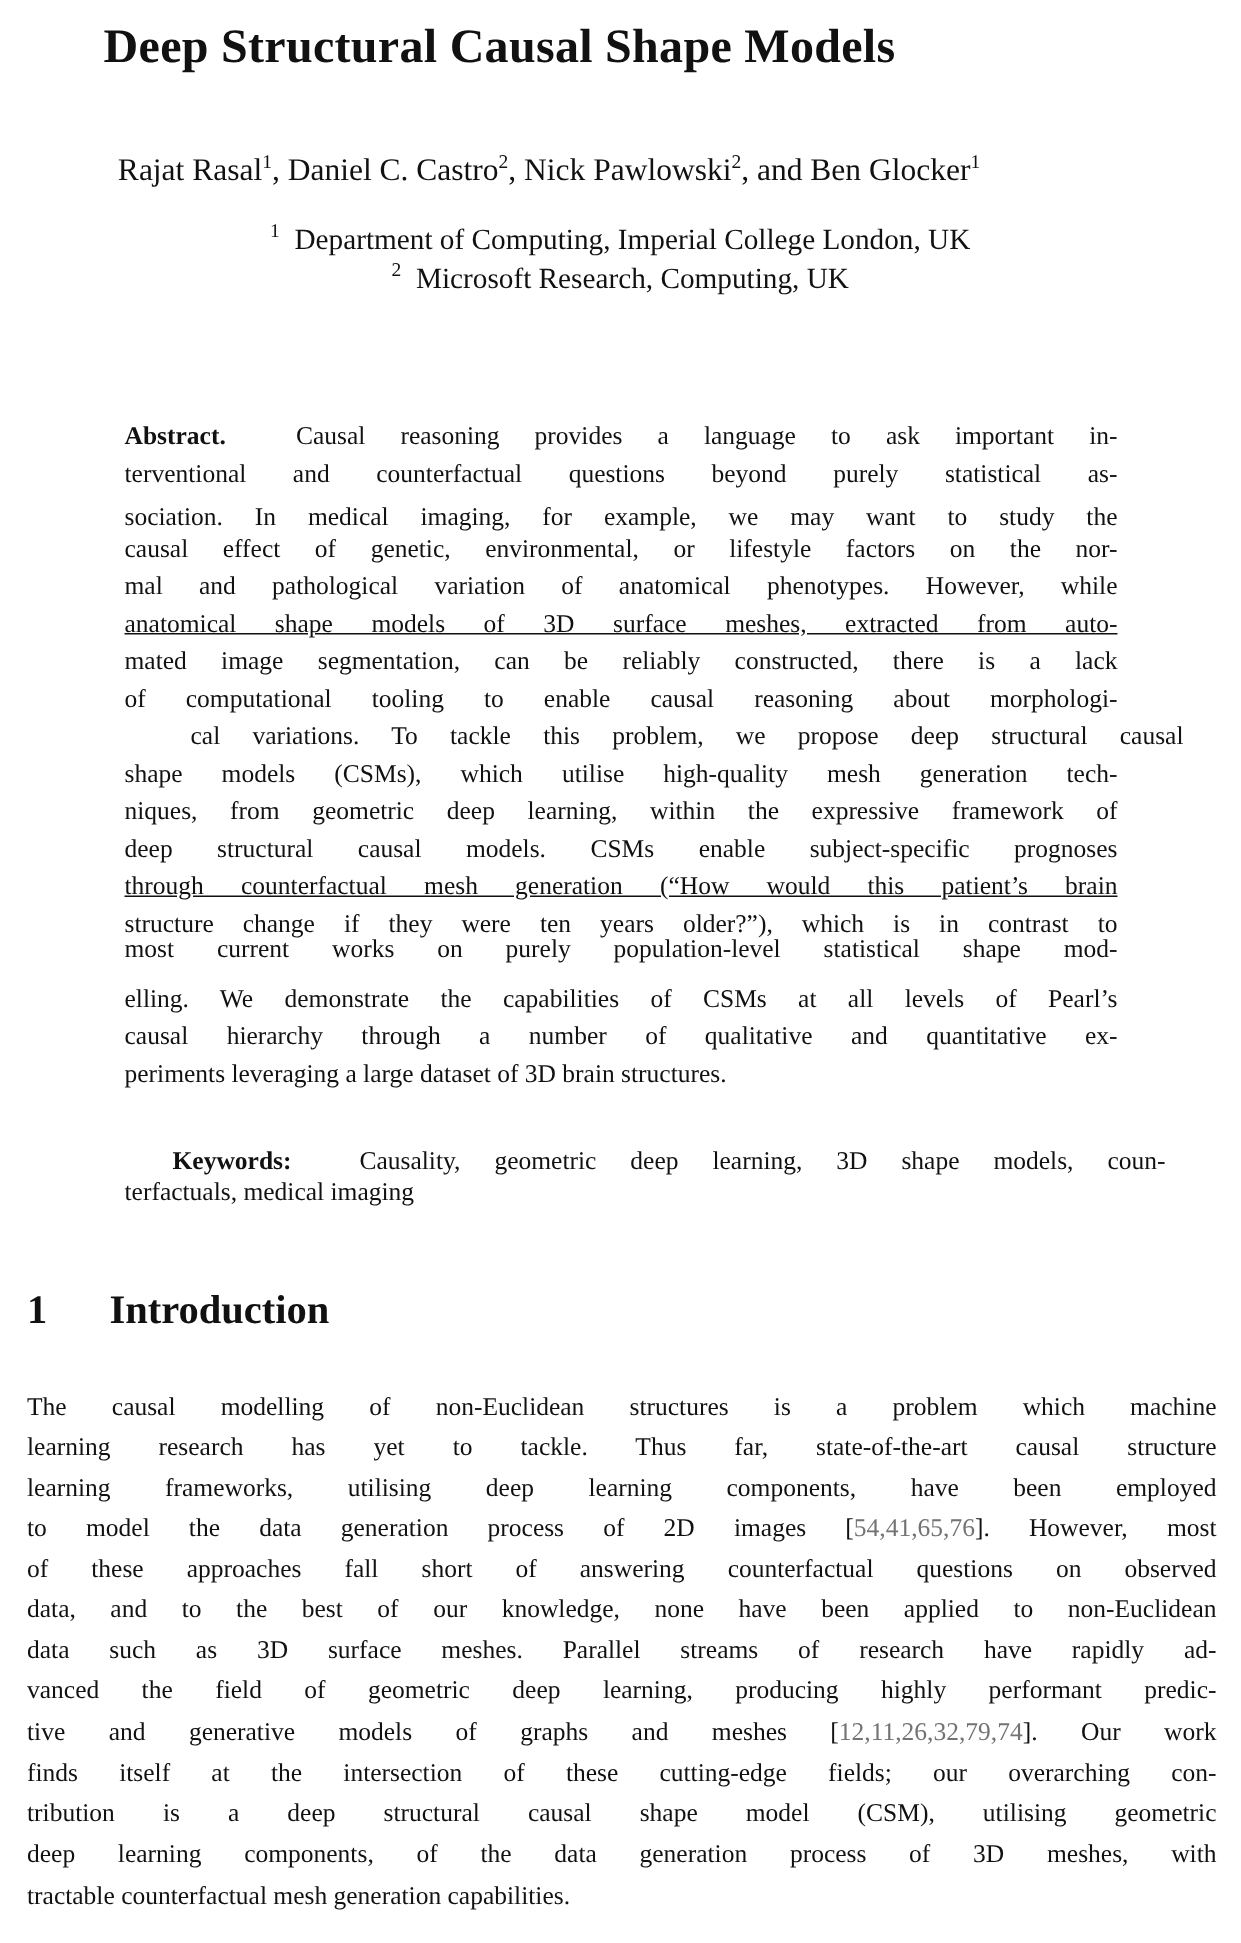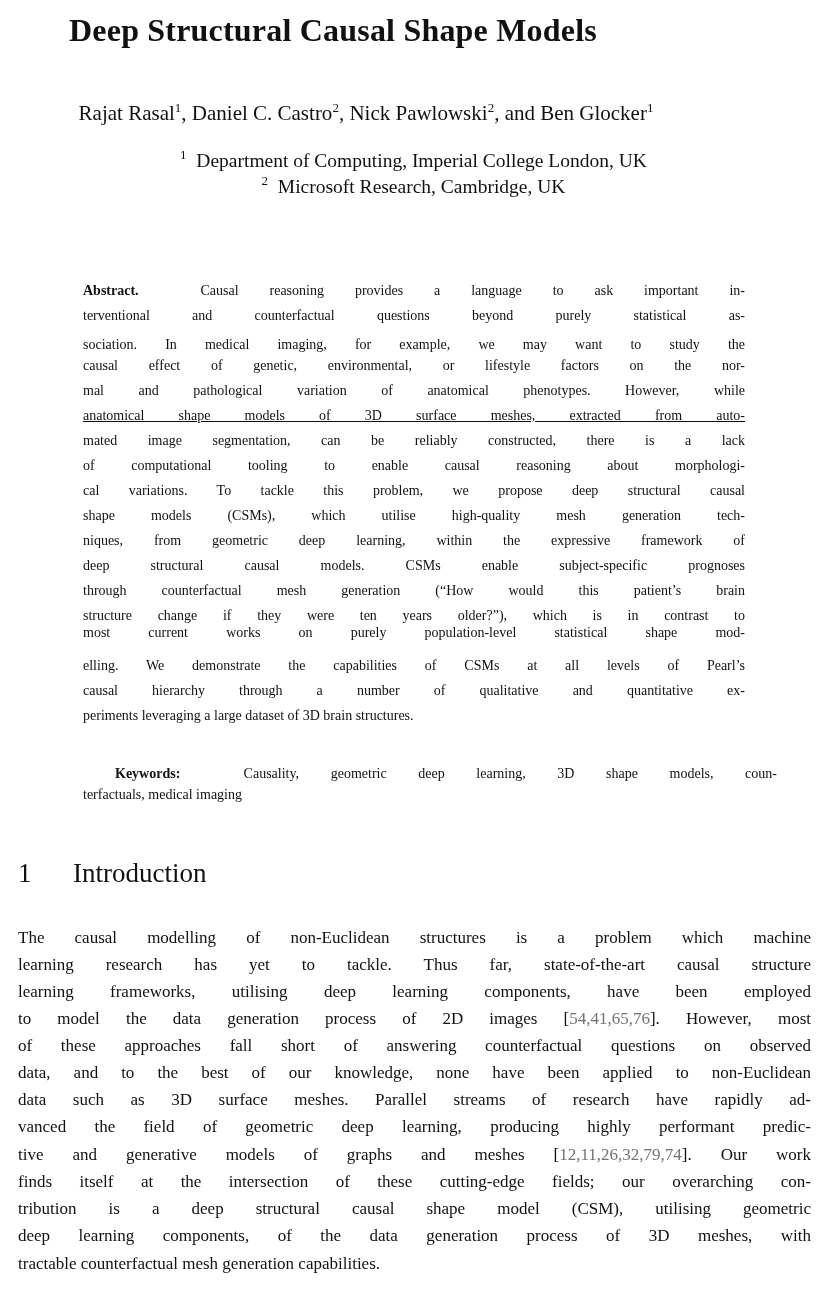--- a/index.html
+++ b/index.html
@@ -16,60 +16,60 @@
     font-size: 21px; line-height: 28px;
   }
   .authors sup, .affil sup { font-size: 13px; vertical-align: 8px; line-height: 0; }
   .affil {
     position: absolute; left: 0; width: 827px; text-align: center;
     font-size: 19.5px; line-height: 26px;
   }
   .line {
     position: absolute; white-space: nowrap; text-align: justify; text-align-last: justify;
   }
-  .abs-line { left: 83px; width: 662px; font-size: 14px; height: 25px; line-height: 25px; }
+  .abs-line { left: 83px; width: 662px; font-size: 17px; height: 25px; line-height: 25px; }
   .body-line { left: 18px; width: 793px; font-size: 17px; height: 27px; line-height: 27px; }
   .last { text-align-last: left; }
   .bold { font-weight: bold; }
   .section {
-    position: absolute; top: 856px; left: 18px; font-size: 27px; font-weight: normal; line-height: 34px;
+    position: absolute; top: 856px; left: 18px; font-size: 27px; font-weight: bold; line-height: 34px;
   }
   .section .num { display: inline-block; width: 55px; }
   .cite { color: #737373; }
 </style>
 </head>
 <body>
 
 <div class="title">Deep Structural Causal Shape Models</div>
 
 <div class="authors">
   <span>Rajat Rasal</span><sup>1</sup><span>, </span><span>Daniel C. Castro</span><sup>2</sup><span>, </span><span>Nick Pawlowski</span><sup>2</sup><span>, and </span><span>Ben Glocker</span><sup>1</sup>
 </div>
 
 <div class="affil" style="top:148px;">
   <sup>1</sup>&nbsp;&nbsp;<span>Department of Computing, Imperial College London, UK</span>
 </div>
 <div class="affil" style="top:174px;">
-  <sup>2</sup>&nbsp;&nbsp;<span>Microsoft Research, Cambridge, UK</span>
+  <sup>2</sup>&nbsp;&nbsp;<span>Microsoft Research, Computing, UK</span>
 </div>
 
 <div>
   <div class="line abs-line" style="top:278px;"><span class="bold">Abstract.</span>&nbsp;&nbsp;<span>Causal reasoning provides a language to ask important in-</span></div>
   <div class="line abs-line" style="top:303px;">terventional and counterfactual questions beyond purely statistical as-</div>
   <div class="line abs-line" style="top:332px;">sociation. In medical imaging, for example, we may want to study the</div>
   <div class="line abs-line" style="top:353px;">causal effect of genetic, environmental, or lifestyle factors on the nor-</div>
   <div class="line abs-line" style="top:378px;">mal and pathological variation of anatomical phenotypes. However, while</div>
   <div class="line abs-line" style="top:403px;text-decoration:underline;">anatomical shape models of 3D surface meshes, extracted from auto-</div>
   <div class="line abs-line" style="top:428px;">mated image segmentation, can be reliably constructed, there is a lack</div>
   <div class="line abs-line" style="top:453px;">of computational tooling to enable causal reasoning about morphologi-</div>
-  <div class="line abs-line" style="top:478px;">cal variations. To tackle this problem, we propose deep structural causal</div>
+  <div class="line abs-line" style="top:478px;margin-left:44px;">cal variations. To tackle this problem, we propose deep structural causal</div>
   <div class="line abs-line" style="top:503px;">shape models (CSMs), which utilise high-quality mesh generation tech-</div>
   <div class="line abs-line" style="top:528px;">niques, from geometric deep learning, within the expressive framework of</div>
   <div class="line abs-line" style="top:553px;">deep structural causal models. CSMs enable subject-specific prognoses</div>
-  <div class="line abs-line" style="top:578px;">through counterfactual mesh generation (“How would this patient’s brain</div>
+  <div class="line abs-line" style="top:578px;text-decoration:underline;">through counterfactual mesh generation (“How would this patient’s brain</div>
   <div class="line abs-line" style="top:603px;">structure change if they were ten years older?”), which is in contrast to</div>
   <div class="line abs-line" style="top:620px;">most current works on purely population-level statistical shape mod-</div>
   <div class="line abs-line" style="top:653px;">elling. We demonstrate the capabilities of CSMs at all levels of Pearl’s</div>
   <div class="line abs-line" style="top:678px;">causal hierarchy through a number of qualitative and quantitative ex-</div>
   <div class="line abs-line last" style="top:703px;">periments leveraging a large dataset of 3D brain structures.</div>
 </div>
 
 <div>
   <div class="line abs-line" style="top:761px;margin-left:32px;"><span class="bold">Keywords:</span>&nbsp;&nbsp;<span>Causality, geometric deep learning, 3D shape models, coun-</span></div>
   <div class="line abs-line last" style="top:782px;">terfactuals, medical imaging</div>

